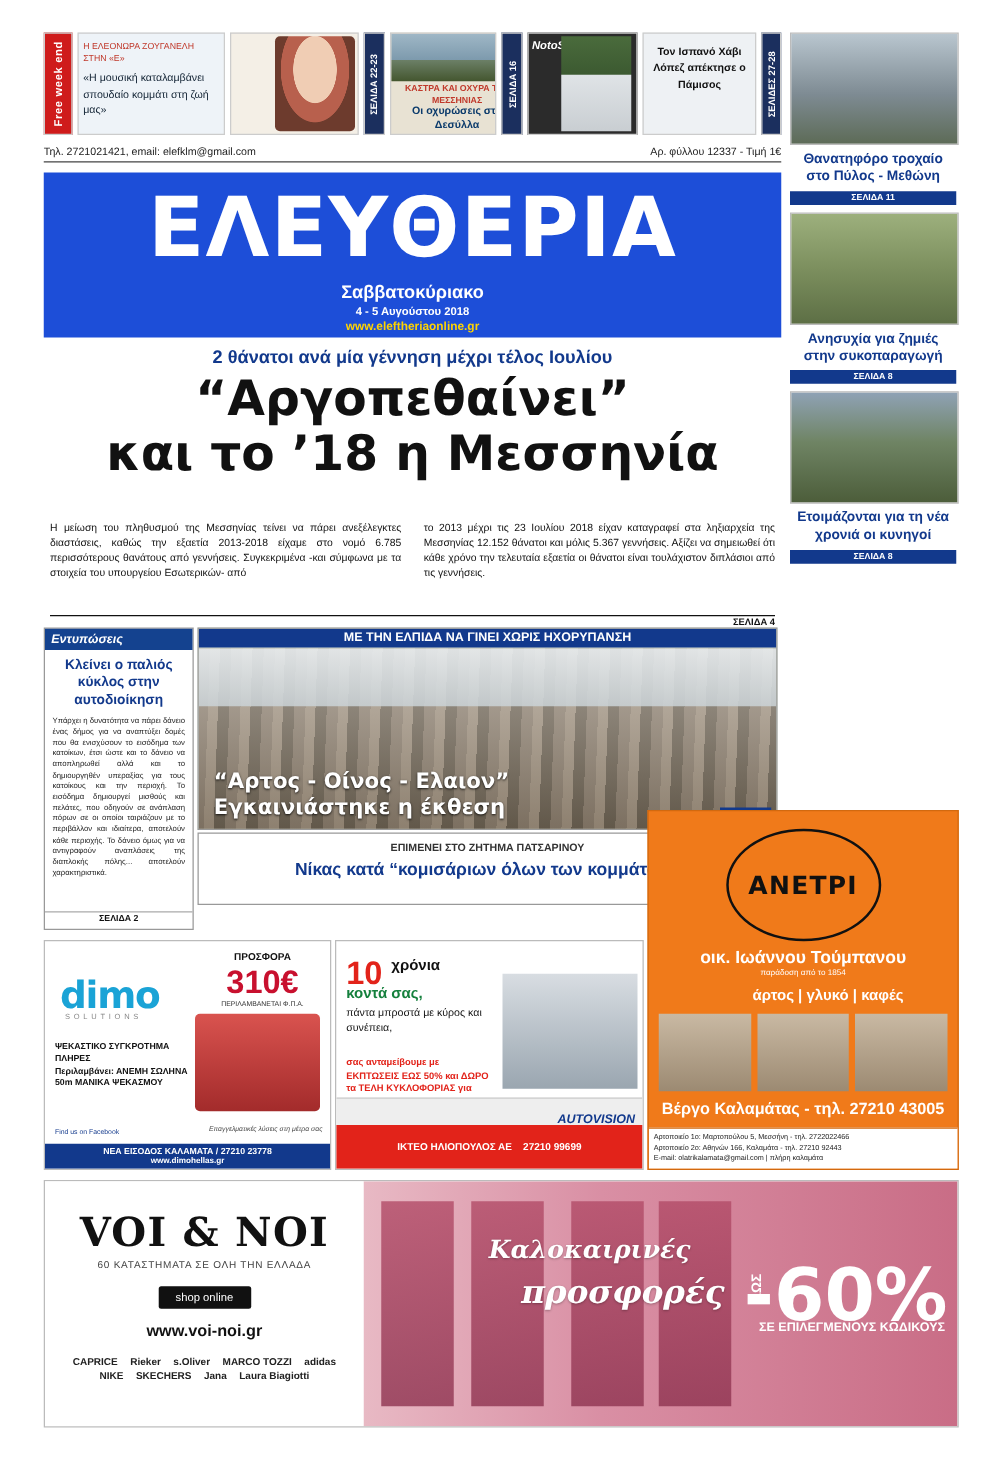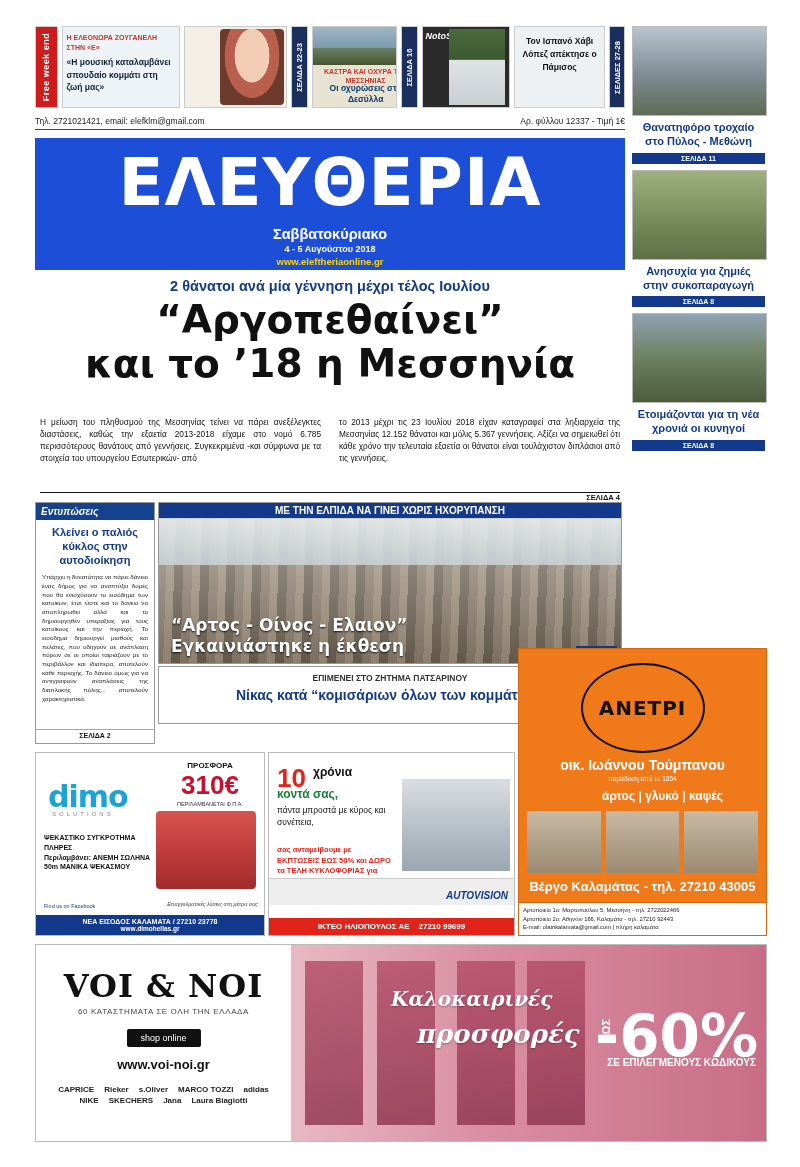--- a/index.html
+++ b/index.html
@@ -5,21 +5,21 @@
   html,body{margin:0;padding:0;background:#ffffff;}
   body{width:800px;height:1167px;font-family:"Liberation Sans",sans-serif;color:#111;overflow:hidden;}
   .page{position:relative;width:800px;height:1167px;background:#fff;}
 
   
   .topstrip{position:absolute;left:35px;top:26px;width:590px;height:82px;display:flex;gap:4px;}
   .ts-box{position:relative;overflow:hidden;border:1px solid #ccc;background:#fff;}
   .ts-red{width:26px;background:#cf1b1b;color:#fff;display:flex;align-items:center;justify-content:center;}
   .ts-red span{transform:rotate(-90deg);white-space:nowrap;font-size:9px;font-weight:bold;letter-spacing:.5px;}
   .ts-1{width:148px;background:#eef3f8;display:flex;}
-  .ts-1 .txt{padding:6px 4px;font-size:8.5px;font-weight:bold;line-height:1.45;color:#123;}
+  .ts-1 .txt{padding:6px 4px;font-size:8.5px;font-weight:normal;line-height:1.45;color:#123;}
   .ts-2{width:128px;background:#f4efe6;position:relative;}
   .ts-2 .face{position:absolute;right:2px;top:2px;width:64px;height:76px;border-radius:4px;
     background:radial-gradient(ellipse at 50% 35%,#f0cdb4 0 38%,#b8604d 39% 60%,#6d3b2d 61% 100%);}
   .ts-3{width:106px;background:#e8e2d3;}
   .ts-3 .pic{position:absolute;left:0;top:0;width:106px;height:38px;
     background:linear-gradient(#9fb7c6,#7d9aad 55%,#6b7f66 56%,#44562f);}
   .ts-3 .cap{position:absolute;left:0;bottom:2px;width:106px;text-align:center;font-size:8.5px;font-weight:bold;color:#0a3a6b;line-height:1.3;}
   .ts-side{width:18px;background:#1b2f5e;color:#fff;display:flex;align-items:center;justify-content:center;}
   .ts-side span{transform:rotate(-90deg);white-space:nowrap;font-size:7.5px;font-weight:bold;}
   .ts-4{width:110px;background:#2b2b2b;position:relative;}
@@ -98,21 +98,21 @@
   .ad-auto{position:absolute;left:268px;top:752px;width:245px;height:182px;border:1px solid #bbb;background:#fff;overflow:hidden;}
   .auto-10{position:absolute;left:8px;top:10px;font-size:26px;font-weight:bold;color:#e2231a;}
   .auto-l1{position:absolute;left:44px;top:12px;font-size:12px;font-weight:bold;color:#111;}
   .auto-l2{position:absolute;left:8px;top:34px;font-size:12px;font-weight:bold;color:#15803d;}
   .auto-l3{position:absolute;left:8px;top:52px;width:110px;font-size:8.5px;line-height:1.4;color:#111;}
   .auto-l4{position:absolute;left:8px;top:92px;width:118px;font-size:7.5px;line-height:1.4;color:#111;}
   .auto-red{color:#e2231a;font-weight:bold;}
   .auto-people{position:absolute;right:4px;top:26px;width:108px;height:92px;background:linear-gradient(#d8dde2,#9aa6b0);}
   .auto-strip{position:absolute;left:0;bottom:30px;width:245px;height:26px;background:#eee;border-top:1px solid #ccc;}
   .auto-logo{position:absolute;right:6px;bottom:34px;font-size:10px;font-weight:bold;color:#12398c;font-style:italic;}
-  .auto-bar{position:absolute;left:0;bottom:0;width:245px;background:#e2231a;color:#fff;font-size:8px;font-weight:bold;text-align:center;padding:4px 0;}
+  .auto-bar{position:absolute;left:0;bottom:0;width:245px;background:#e2231a;color:#fff;font-size:8px;font-weight:bold;text-align:center;padding:13px 0;}
 
   .ad-anetri{position:absolute;left:518px;top:648px;width:247px;height:286px;background:#f07a1a;border:1px solid #d2690f;overflow:hidden;}
   .an-logo{position:absolute;left:50%;top:14px;transform:translateX(-50%);width:120px;height:86px;border:2px solid #111;border-radius:50%;background:#f07a1a;display:flex;align-items:center;justify-content:center;}
   .an-logo span{font-family:"DejaVu Sans",sans-serif;font-size:20px;font-weight:bold;color:#111;letter-spacing:1px;}
   .an-name{position:absolute;left:0;top:108px;width:247px;text-align:center;font-size:14px;font-weight:bold;color:#fff;}
   .an-since{position:absolute;left:0;top:126px;width:247px;text-align:center;font-size:6.5px;color:#fff;}
   .an-items{position:absolute;left:0;top:140px;width:287px;text-align:center;font-size:12px;font-weight:bold;color:#fff;}
   .an-photos{position:absolute;left:8px;top:162px;width:231px;height:62px;display:flex;gap:5px;}
   .an-photos div{flex:1;background:linear-gradient(#c9b9a3,#9c8a72);}
   .an-addr{position:absolute;left:0;top:230px;width:247px;text-align:center;font-size:13px;font-weight:bold;color:#fff;}

